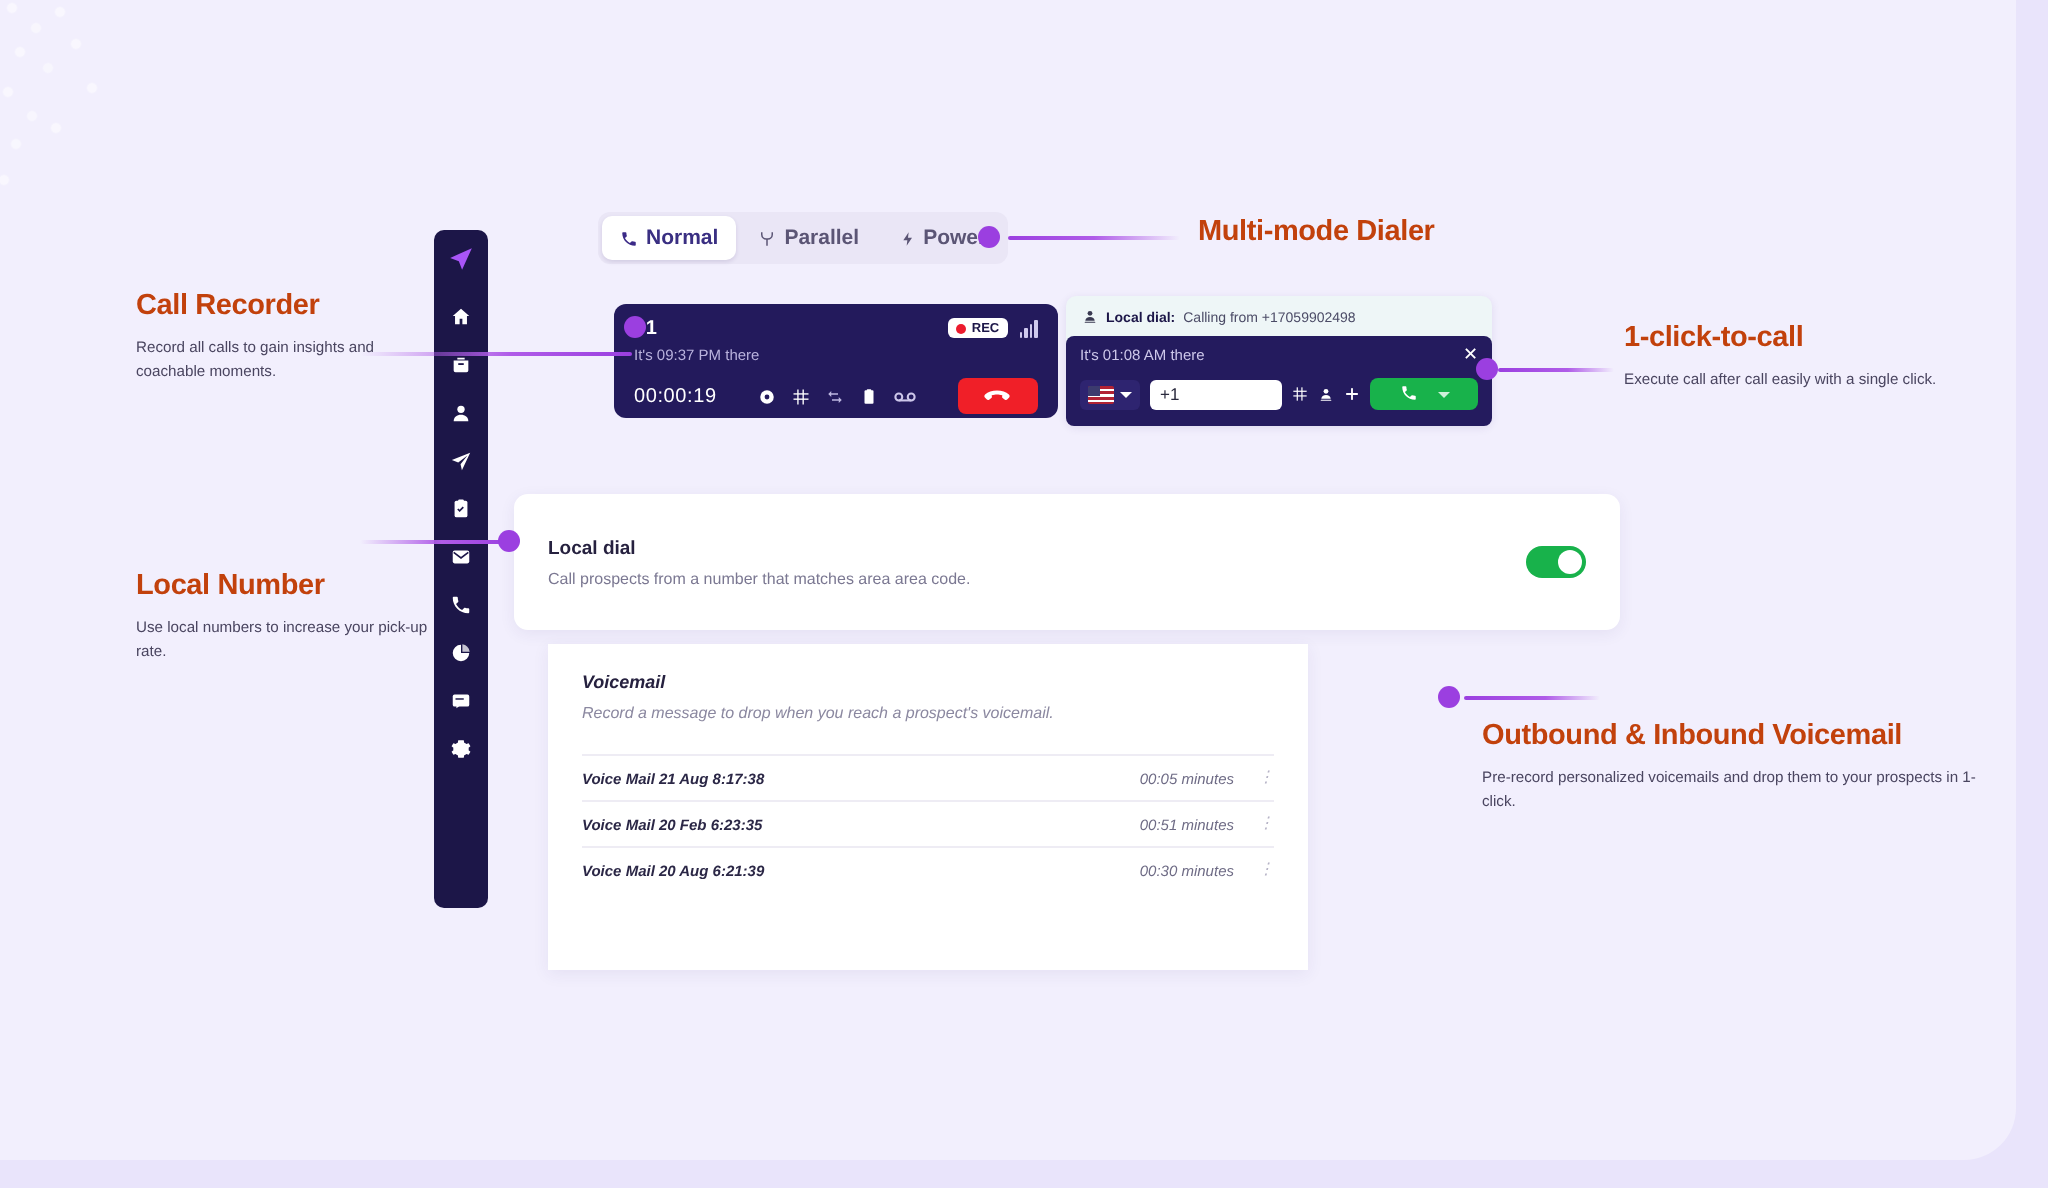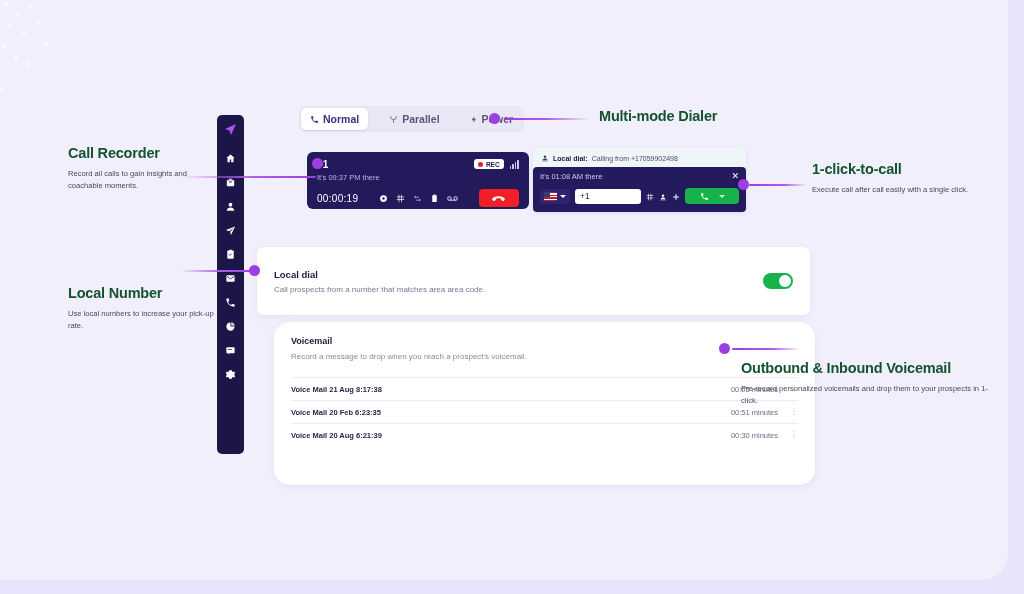--- a/index.html
+++ b/index.html
@@ -63,21 +63,21 @@
 
   
   #mode-tabs {
     position: absolute;
     left: 299px; top: 106px;
     height: 26px;
     background: #eae6f6;
     border-radius: 6px;
     display: flex; align-items: center;
     padding: 2px;
-    gap: 12px;
+    gap: 2px;
   }
   .mode-tab {
     display: flex; align-items: center; gap: 4px;
     height: 22px; padding: 0 9px;
     font-size: 10.5px; font-weight: 600;
     color: #5b5575;
     border-radius: 5px;
     white-space: nowrap;
   }
   .mode-tab.active {
@@ -202,25 +202,26 @@
   .toggle .knob {
     position: absolute; right: 2px; top: 2px;
     width: 12px; height: 12px; border-radius: 50%;
     background: #ffffff;
   }
 
   
   #voicemail-card {
     position: absolute;
     left: 274px; top: 322px;
-    width: 541px; height: 163px;
+    width: 380px; height: 163px;
     background: #ffffff;
-    border-radius: 16px;
+    border-radius: 0;
     box-shadow: 0 2px 8px rgba(60,40,120,.07);
     padding: 14px 17px 0 17px;
+    font-style: italic;
   }
   #voicemail-card .vm-title { font-size: 9px; font-weight: 700; color: #26213f; }
   #voicemail-card .vm-sub { font-size: 8px; color: #8b88a0; margin-top: 6px; }
   .vm-list { margin-top: 16px; }
   .vm-row {
     display: flex; align-items: center; justify-content: space-between;
     height: 23px;
     border-top: 1px solid #eeecf4;
     font-size: 7.5px;
   }
@@ -230,21 +231,21 @@
   .vm-kebab { color: #b6b3c6; font-size: 8px; letter-spacing: 0; line-height: 6px; }
   .vm-record {
     display: flex; align-items: center; gap: 5px;
     margin-top: 11px;
     font-size: 7.5px; color: #b9b5cc;
   }
 
   
   .annot { position: absolute; }
   .annot .a-title {
-    font-size: 14.5px; font-weight: 700; color: #14532d;
+    font-size: 14.5px; font-weight: 700; color: #c2410c;
     letter-spacing: -.2px;
   }
   .annot .a-desc {
     font-size: 7.6px; color: #4a4560; line-height: 12px; margin-top: 7px;
   }
   #annot-call-recorder { left: 68px; top: 145px; width: 150px; }
   #annot-local-number  { left: 68px; top: 244px; width: 150px; margin-top: 41px; }
   #annot-multimode     { left: 599px; top: 108px; width: 200px; }
   #annot-1click        { left: 812px; top: 161px; width: 180px; }
   #annot-voicemail     { left: 741px; top: 360px; width: 250px; }

